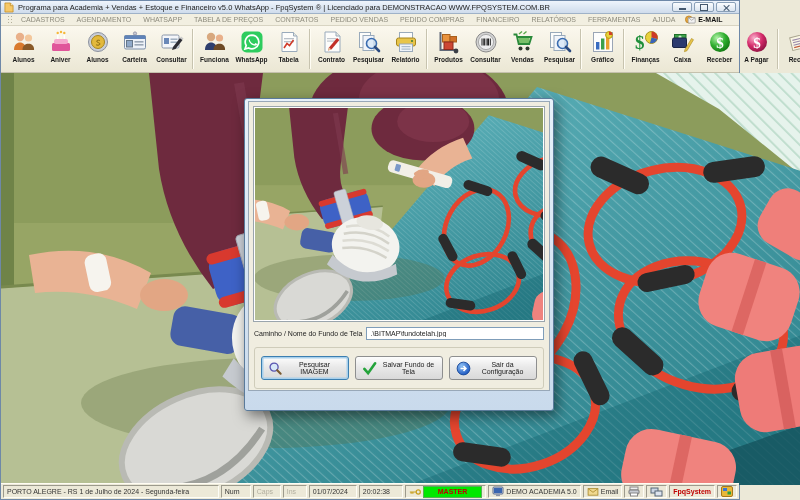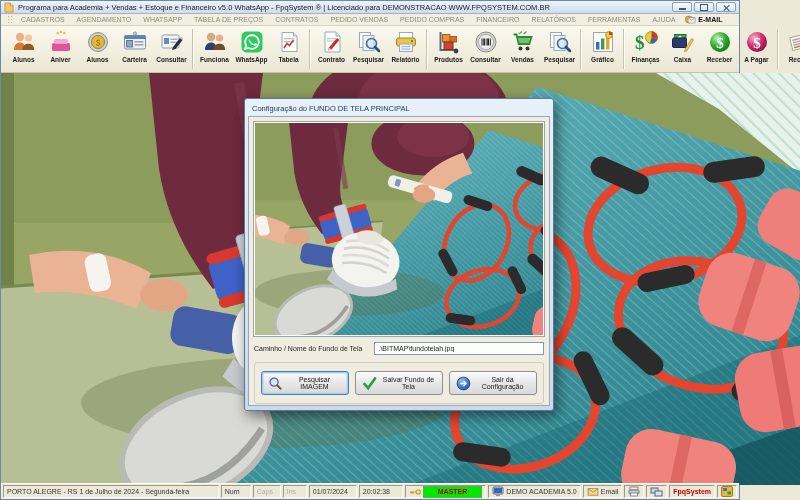--- a/index.html
+++ b/index.html
@@ -54,21 +54,21 @@
   .brand{color:#c00000;font-weight:bold;}
 
   
   .dialog{position:absolute;left:243px;top:97px;width:310px;height:313px;box-sizing:border-box;
     background:linear-gradient(#e8f1fa,#c9daec);border:1px solid #5a7a9a;border-radius:3px;
     box-shadow:3px 5px 14px rgba(0,0,0,.5);padding:2px 3px 3px;z-index:5;}
   .dtitle{height:15px;display:flex;align-items:center;font-size:7.5px;color:#15375e;padding-left:4px;}
   .dbody{background:#f0ede0;border:1px solid #98a8b8;height:290px;box-sizing:border-box;padding:5px;}
   .preview{height:212px;border:1px solid #fff;box-shadow:0 0 0 1px #9aa5ad;overflow:hidden;background:#7aa;}
   .preview svg{display:block;width:100%;height:100%;}
-  .pathrow{display:flex;align-items:center;margin-top:6px;gap:12px;}
+  .pathrow{display:flex;align-items:center;margin-top:6px;gap:4px;}
   .plabel{font-size:7px;color:#222;white-space:nowrap;}
   .pinput{flex:1;height:13px;border:1px solid #7f9db9;background:#fff;font-size:7px;
     font-family:"Liberation Sans",sans-serif;padding:0 3px;box-sizing:border-box;color:#222;}
   .btngroup{margin-top:7px;border:1px solid #cfccba;border-radius:3px;padding:8px 6px;
     display:flex;justify-content:space-between;gap:6px;}
   .dbtn{flex:1;height:24px;border:1px solid #8e8f8f;border-radius:3px;
     background:linear-gradient(#fdfdfd,#e9e9e9 45%,#d9d9d9);display:flex;align-items:center;justify-content:center;
     gap:4px;font-size:7px;color:#1a1a1a;font-family:"Liberation Sans",sans-serif;cursor:default;}
   .dbtn.focus{border-color:#3c7fb1;box-shadow:0 0 0 1.5px #a8d0ec inset;}
   .dbtn svg{flex:none;}
@@ -467,21 +467,20 @@
               <rect x="622" y="362" width="112" height="72" rx="26" fill="#f0837e"></rect>
               <rect x="672" y="362" width="12" height="72" fill="#dd6763"></rect>
             </g>
         </g>
       </defs>
       <use href="#scene"></use>
     </svg>
   </div>
 
   <div class="dialog">
-    <div class="dtitle">Configuração do FUNDO DE TELA PRINCIPAL</div>
     <div class="dbody">
       <div class="preview">
         <svg viewBox="80 0 563 412" preserveAspectRatio="xMidYMid slice">
             <use href="#scene"></use>
           </svg>
       </div>
       <div class="pathrow">
         <span class="plabel">Caminho / Nome do Fundo de Tela</span>
         <input class="pinput" value=".\BITMAP\fundotelah.jpg" style="">
       </div>

